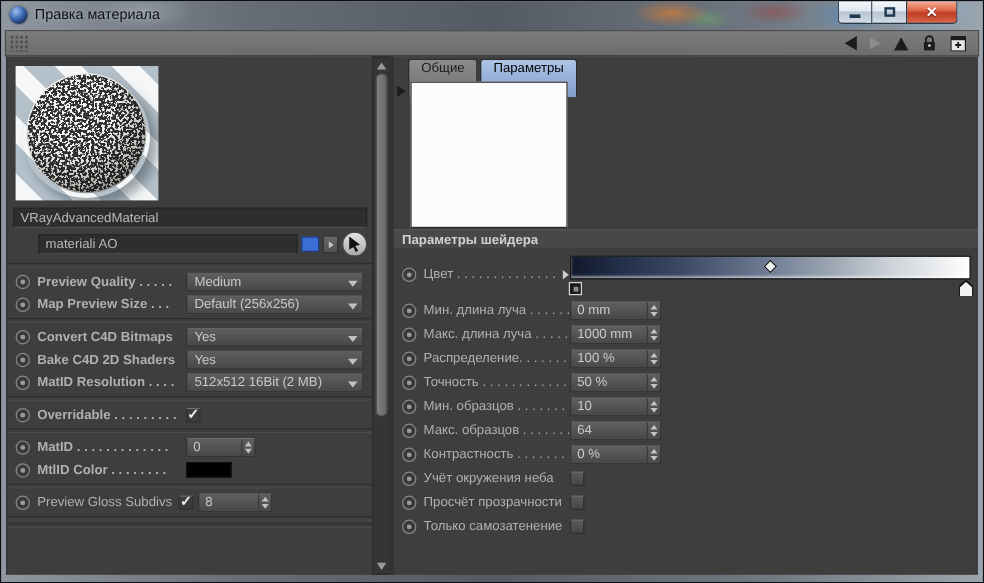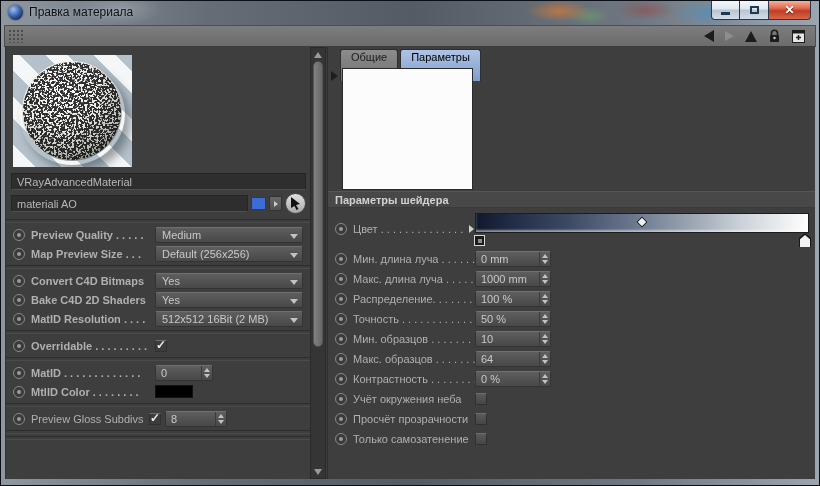--- a/index.html
+++ b/index.html
@@ -8,21 +8,21 @@
     background:
       radial-gradient(46px 16px at 558px 10px, rgba(224,124,44,.65), transparent 70%),
       radial-gradient(30px 13px at 588px 15px, rgba(110,170,100,.5), transparent 70%),
       radial-gradient(42px 15px at 645px 9px,  rgba(160,60,50,.45), transparent 70%),
       radial-gradient(52px 19px at 708px 12px, rgba(80,140,185,.7), transparent 70%),
       radial-gradient(70px 26px at 770px 10px, rgba(130,175,205,.5), transparent 70%),
       radial-gradient(60px 22px at 120px 8px,  rgba(190,200,210,.35), transparent 70%),
       linear-gradient(90deg,#8f97a1,#666d77 25%,#555b64 50%,#6f7883 78%,#9ba5af);
   }
   
-  .titlebar { position:absolute; left:0; top:0; right:0; height:24px; }
+  .titlebar { position:absolute; left:0; top:0; right:13px; height:24px; }
   .app-icon { position:absolute; left:7px; top:4px; width:15px; height:15px; border-radius:50%;
     background: radial-gradient(circle at 35% 30%, #9cc0ee 0%, #3a66b0 45%, #15294f 80%, #0a1426 100%);
     box-shadow: 0 0 2px rgba(0,0,0,.6); }
   .title-text { position:absolute; left:28px; top:4px; font-size:12px; color:#0d0f12; text-shadow:0 0 3px rgba(255,255,255,.35); }
   .winbtns { position:absolute; right:8px; top:0; display:flex; }
   .wbtn { height:19px; border:1px solid #2b3947; border-top:none; display:flex; align-items:center; justify-content:center;
     background: linear-gradient(#f4f8fb 0%, #dfe7ef 45%, #b7c3cf 50%, #d4dde6 100%); }
   .wbtn.min { width:29px; border-radius:0 0 0 4px; }
   .wbtn.max { width:29px; border-left:none; }
   .wbtn.close { width:42px; border-left:none; border-radius:0 0 4px 0;
@@ -45,21 +45,21 @@
   .content { position:absolute; left:4px; right:4px; top:46px; bottom:6px; background:#3e3e3e; }
   
   .left-panel { position:absolute; left:0; top:0; width:305px; bottom:0; overflow:hidden; border-left:1px solid #343434; }
   .preview-wrap { position:relative; margin:8px 0 0 7px; width:119px; height:112px;
     background: repeating-linear-gradient(45deg, #f4f6f7 0 16px, #b5c1ca 16px 34px); overflow:hidden; }
   .preview-wrap svg { position:absolute; left:8px; top:5px; }
   .namefield { margin:6px 4px 0 5px; height:17px; background:#2e2e2e; border:1px solid #262626; border-bottom-color:#4f4f4f;
     color:#b8b8b8; font-size:11px; padding:2px 5px; white-space:nowrap; overflow:hidden; }
   .shaderrow { display:flex; align-items:center; margin:3px 4px 0 5px; gap:3px; }
   .shaderfield { flex:1; height:17px; background:#2e2e2e; border:1px solid #262626; border-bottom-color:#4f4f4f;
-    color:#b8b8b8; font-size:11px; padding:2px 5px; }
+    color:#b8b8b8; font-size:11px; padding:2px 5px;margin-left:21px; }
   .blueswatch { width:15px; height:13px; background:#3c6cd6; border:1px solid #20396e; }
   .minibtn { width:13px; height:15px; background:linear-gradient(#676767,#515151); border:1px solid #333;
     display:flex; align-items:center; justify-content:center; }
   .minibtn .t { width:0; height:0; border-top:3px solid transparent; border-bottom:3px solid transparent; border-left:4px solid #c9c9c9; }
   .cursorbtn { width:21px; height:21px; border-radius:50%; background:linear-gradient(#e2e2e2,#a8a8a8);
     border:1px solid #4a4a4a; display:flex; align-items:center; justify-content:center; }
   
   .rows { margin-top:5px; }
   .row { display:flex; align-items:center; height:19px; padding-left:7px; }
   .dot { width:12px; height:12px; border-radius:50%; border:1px solid #8a8a8a; background:#3a3a3a;

